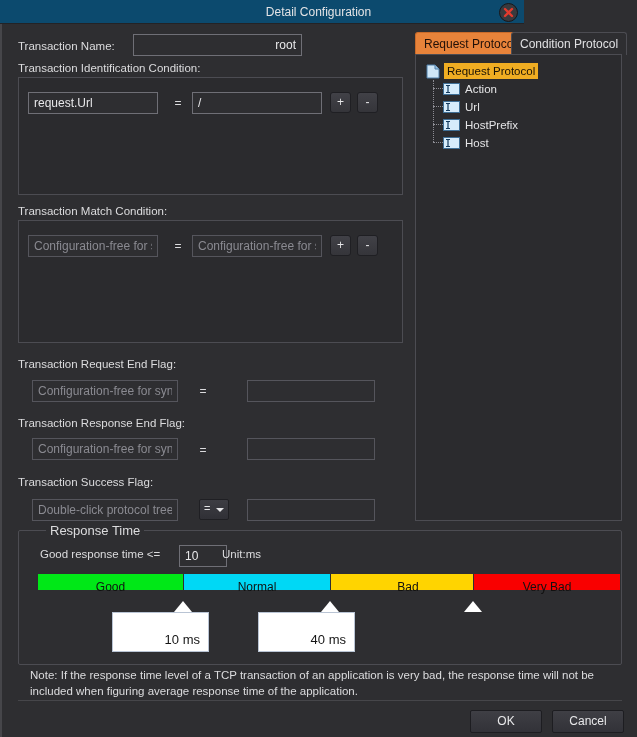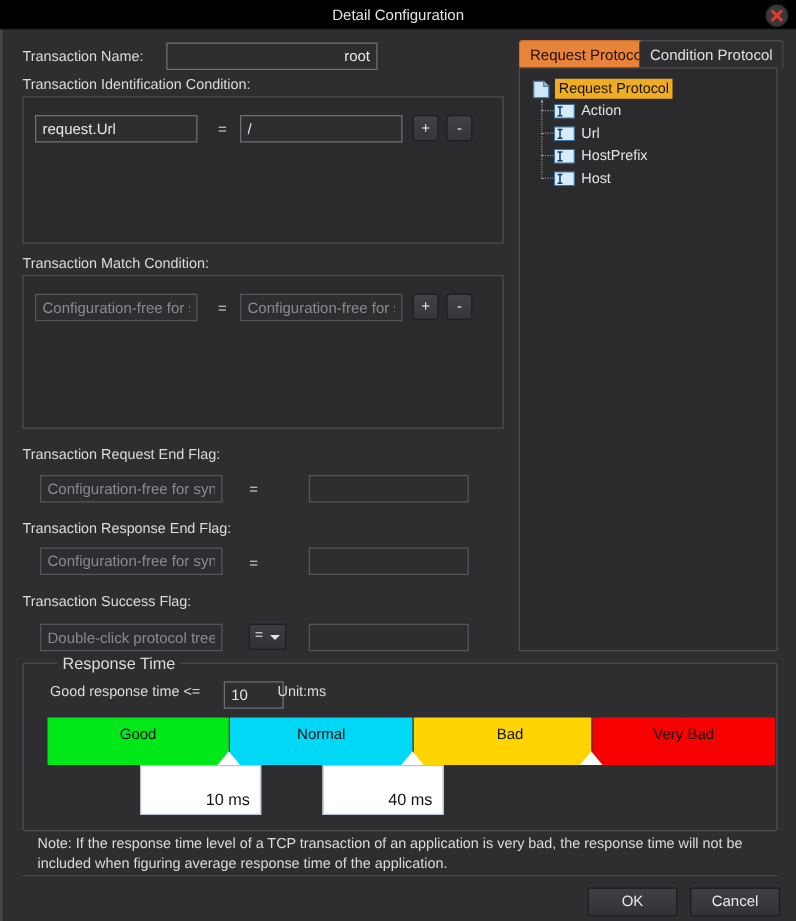--- a/index.html
+++ b/index.html
@@ -10,22 +10,22 @@
     overflow: hidden;
   }
   .window {
     position: relative;
     width: 637px; height: 737px;
     background: #2e2e31;
   }
 
   
   .titlebar {
-    position: absolute; left: 0; top: 0; width: 637px; height: 24px;
-    background: #000000;
+    position: absolute; left: 0; top: 0; width: 524px; height: 24px;
+    background: #0c4a6e;
     border-bottom: 1px solid #232326;
   }
   .titlebar-text {
     position: absolute; left: 0; top: 0; width: 637px; height: 24px;
     line-height: 24px; text-align: center;
     color: #e3e3e5; font-size: 12px;
   }
   .close-btn {
     position: absolute; right: 6px; top: 3px;
     width: 19px; height: 19px; border-radius: 50%;
@@ -104,21 +104,21 @@
     width: 604px; height: 135px;
     border: 1px solid #4c4c52;
     border-radius: 2px;
   }
   .rt-legend {
     position: absolute; left: 26px; top: 523px;
     background: #2e2e31; padding: 0 4px;
     color: #dcdcde; font-size: 13px; margin-left: 20px;
   }
 
-  .bar { position: absolute; height: 38px; top: 574px; }
+  .bar { position: absolute; height: 16px; top: 574px; }
   .bar span {
     display: block; width: 100%; line-height: 26px;
     text-align: center; color: #111; font-size: 12px;
   }
 
   .callout {
     position: absolute; height: 40px; top: 612px;
     background: #ffffff; border: 1px solid #b9c4d4;
   }
   .callout .cotext {

